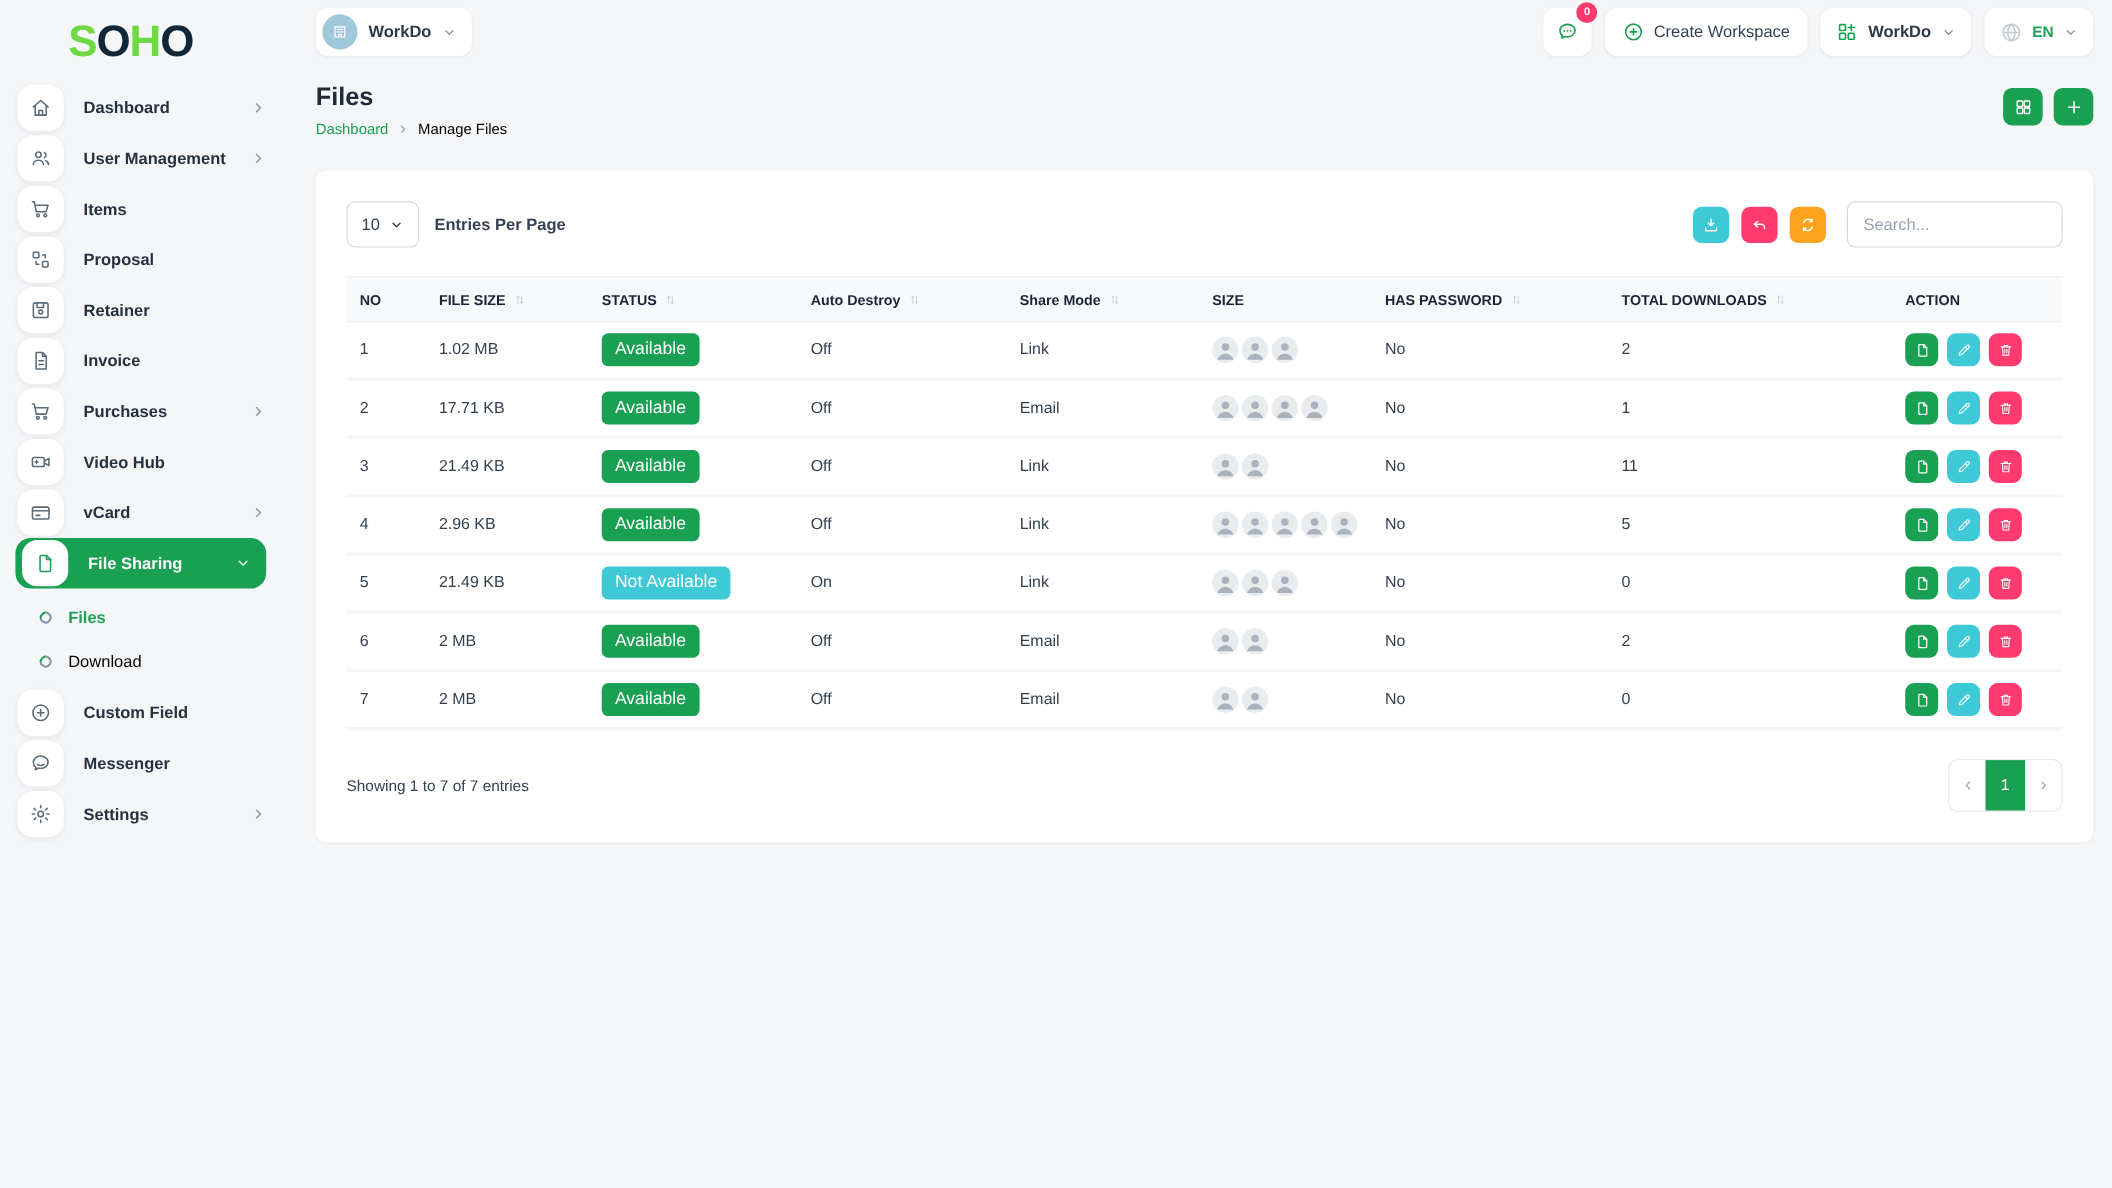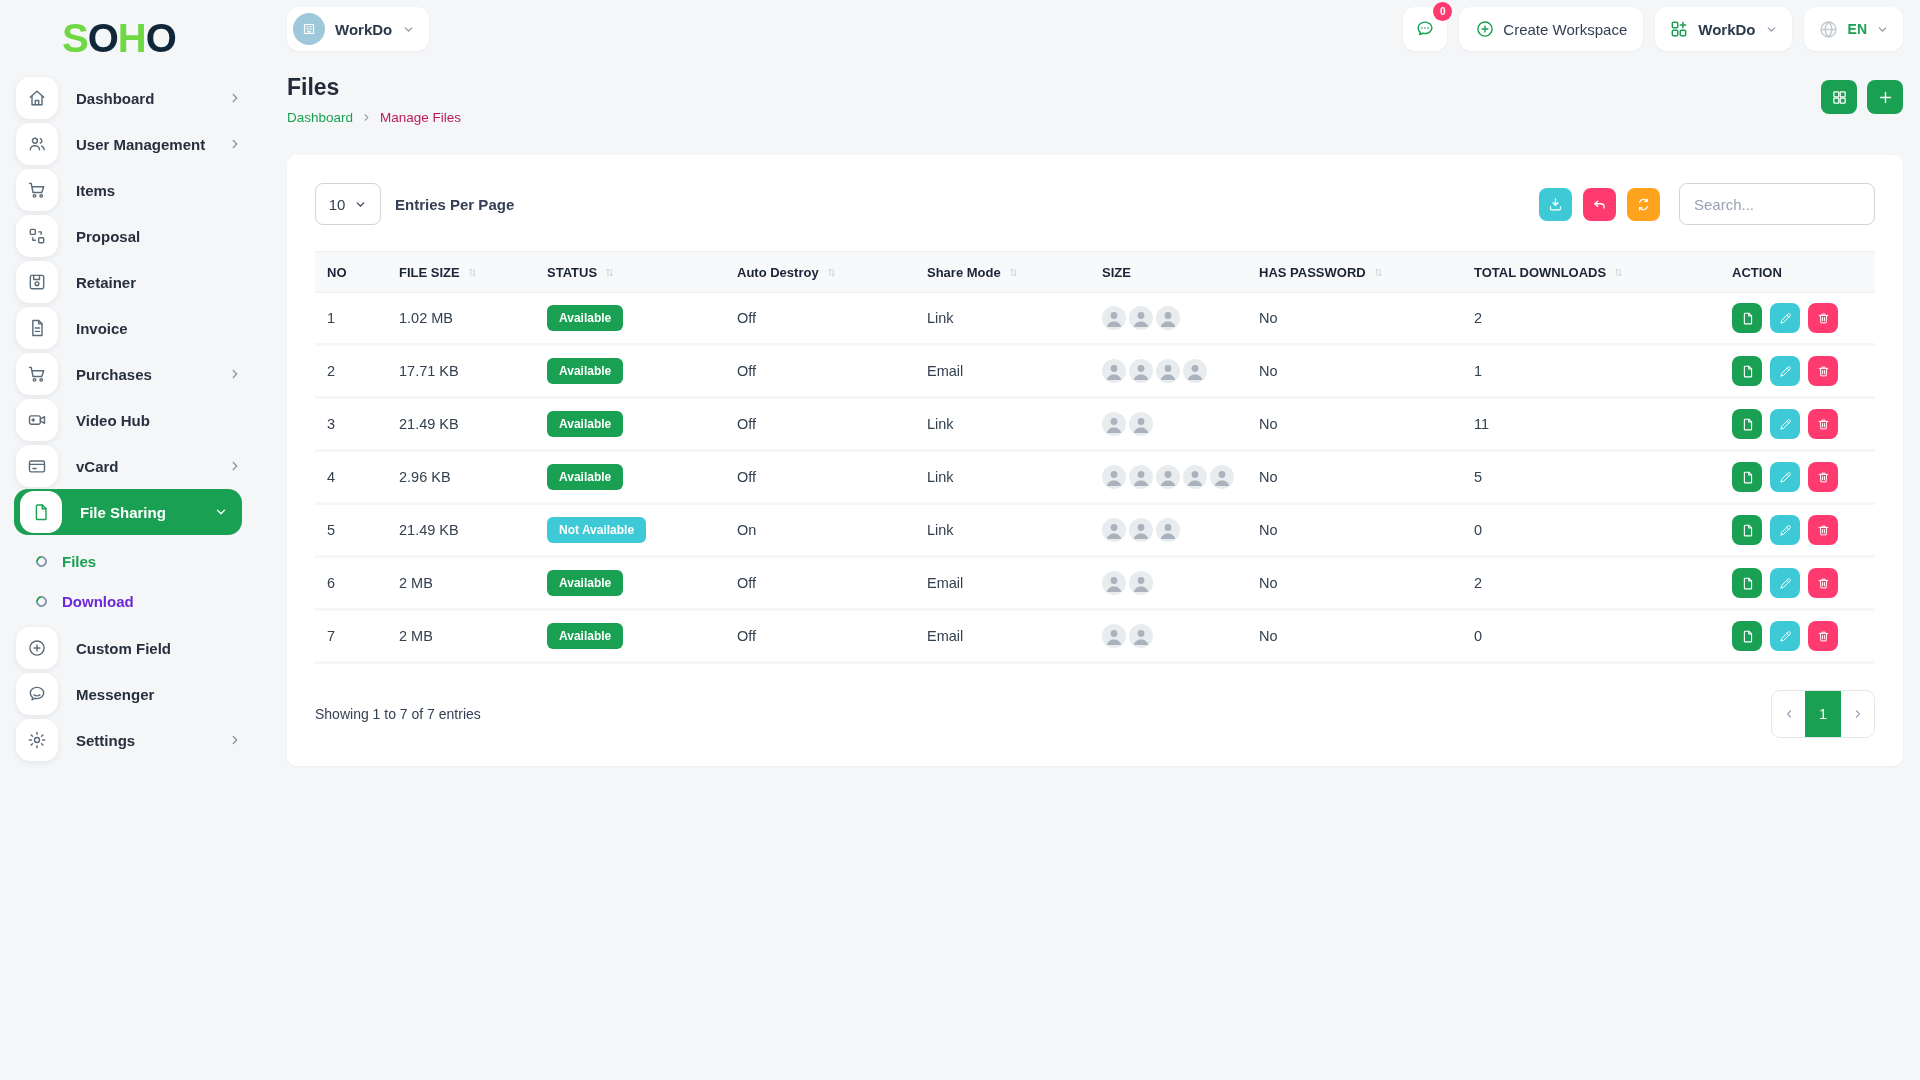--- a/index.html
+++ b/index.html
@@ -21,21 +21,21 @@
   .nav-label { margin-left:18px; font-size:15px; font-weight:600; color:#27303f; flex:1; }
   .nav-chevron { color:#8a94a3; display:flex; }
   .nav-chevron svg { width:14px; height:14px; }
   .nav-item.active { background:#1aa053; border-radius:14px; margin:0 18px 0 14px; padding:0 14px 0 6px; height:46px; }
   .nav-item.active .nav-label,
   .nav-item.active .nav-chevron { color:#fff; }
   .nav-item.active .tile { box-shadow:none; color:#1aa053; }
   .subnav { list-style:none; padding:6px 0 4px 0; }
   .subnav-item { display:flex; align-items:center; height:40px; padding-left:36px; cursor:pointer; }
   .bullet { width:11px; height:11px; border:2.6px solid #8494a7; border-left-color:#1aa053; border-radius:50%; transform:rotate(40deg); flex:0 0 11px; }
-  .subnav-label { margin-left:15px; font-size:15px; font-weight:700; color:#6d28d9; }
+  .subnav-label { margin-left:15px; font-size:15px; font-weight:400; color:#000000; }
   .subnav-item.active .subnav-label { color:#1aa053; font-weight:600; }
 
   
   .main { flex:1; padding:0 17px 0 27px; }
 
   .topbar { height:58px; display:flex; align-items:center; justify-content:space-between; }
   .pill { background:#fff; border-radius:12px; display:flex; align-items:center; height:44px; cursor:pointer;
           box-shadow:0 1px 3px rgba(16,24,40,.05);justify-content:center; }
   .ws-pill { padding:0 14px 0 6px; gap:10px; }
   .ws-avatar { width:32px; height:32px; border-radius:50%; background:#9fc9da; display:flex; align-items:center; justify-content:center; color:#fff; }
@@ -55,21 +55,21 @@
   .app-pill .grid-ic { width:20px; height:20px; color:#1aa053; }
   .lang-pill { padding:0 14px; gap:9px; }
   .lang-pill .globe { width:21px; height:21px; color:#c3c9d1; }
   .lang-label { font-size:14px; font-weight:700; color:#1aa053; }
 
   .page-head { display:flex; align-items:flex-start; justify-content:space-between; margin-top:16px; }
   .page-title { font-size:23px; font-weight:700; color:#232b3b; }
   .breadcrumb { display:flex; align-items:center; gap:8px; margin-top:9px; font-size:13.5px; }
   .crumb-link { color:#1aa053; cursor:pointer; }
   .crumb-sep { color:#9aa3b0; display:flex; } .crumb-sep svg { width:11px; height:11px; }
-  .crumb-current { color:#be185d; }
+  .crumb-current { color:#000000; }
   .head-actions { display:flex; gap:10px; margin-top:6px; }
   .sq-btn { width:36px; height:34px; border-radius:8px; background:#1aa053; border:none; color:#fff; cursor:pointer;
             display:flex; align-items:center; justify-content:center; }
   .sq-btn svg { width:17px; height:17px; }
 
   .card { background:#fff; border-radius:10px; margin-top:30px; padding:28px; box-shadow:0 1px 3px rgba(16,24,40,.04); }
 
   .card-toolbar { display:flex; align-items:center; justify-content:space-between; margin-bottom:26px; }
   .tb-left { display:flex; align-items:center; gap:14px; }
   .select-box { width:66px; height:42px; border:1px solid #d0d5dd; border-radius:8px; background:#fff; display:flex;
@@ -85,21 +85,21 @@
                   font-size:15px; color:#344054; font-family:inherit; outline:none; background:#fff; }
   .search-input::placeholder { color:#98a2b3; }
 
   
   .grid-row { display:grid; grid-template-columns:72px 148px 190px 190px 175px 157px 215px 258px 1fr; align-items:center; }
   .t-head { height:42px; background:#f8f9fb; border-top:1px solid #eef0f4; border-bottom:1px solid #eef0f4; }
   .th { font-size:13px; font-weight:700; color:#1b2437; display:flex; align-items:center; gap:6px; padding-left:12px; }
   .sort-ic { color:#c8cdd5; display:flex; } .sort-ic svg { width:13px; height:13px; }
   .t-row { height:53px; border-bottom:3px solid #f5f6f8; }
   .td { font-size:14.5px; color:#33404f; padding-left:12px; display:flex; align-items:center; }
-  .status-badge { padding:6px 12px; border-radius:6px; font-size:12px; font-weight:700; color:#fff; }
+  .status-badge { padding:6px 12px; border-radius:6px; font-size:16px; font-weight:400; color:#fff; }
   .status-badge.success { background:#1aa053; } .status-badge.info { background:#3ec9d6; }
   .avatars { display:flex; gap:3px; }
   .avatar { width:24px; height:24px; border-radius:50%; background:#e9ecef; overflow:hidden; cursor:pointer; }
   .avatar svg { width:100%; height:100%; }
   .actions { display:flex; gap:8px; }
   .act-btn { width:30px; height:30px; border-radius:8px; border:none; color:#fff; cursor:pointer;
              display:flex; align-items:center; justify-content:center; }
   .act-btn svg { width:15px; height:15px; }
   .act-btn.view { background:#1aa053; } .act-btn.edit { background:#3ec9d6; } .act-btn.delete { background:#ff3a6e; }
 

